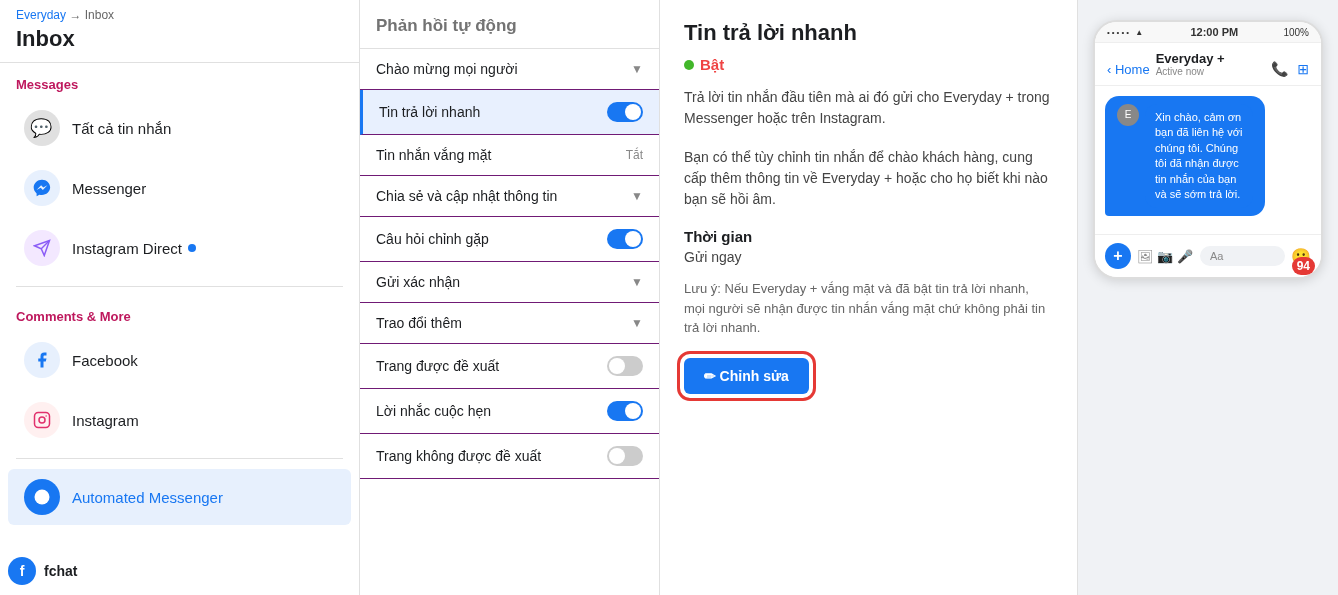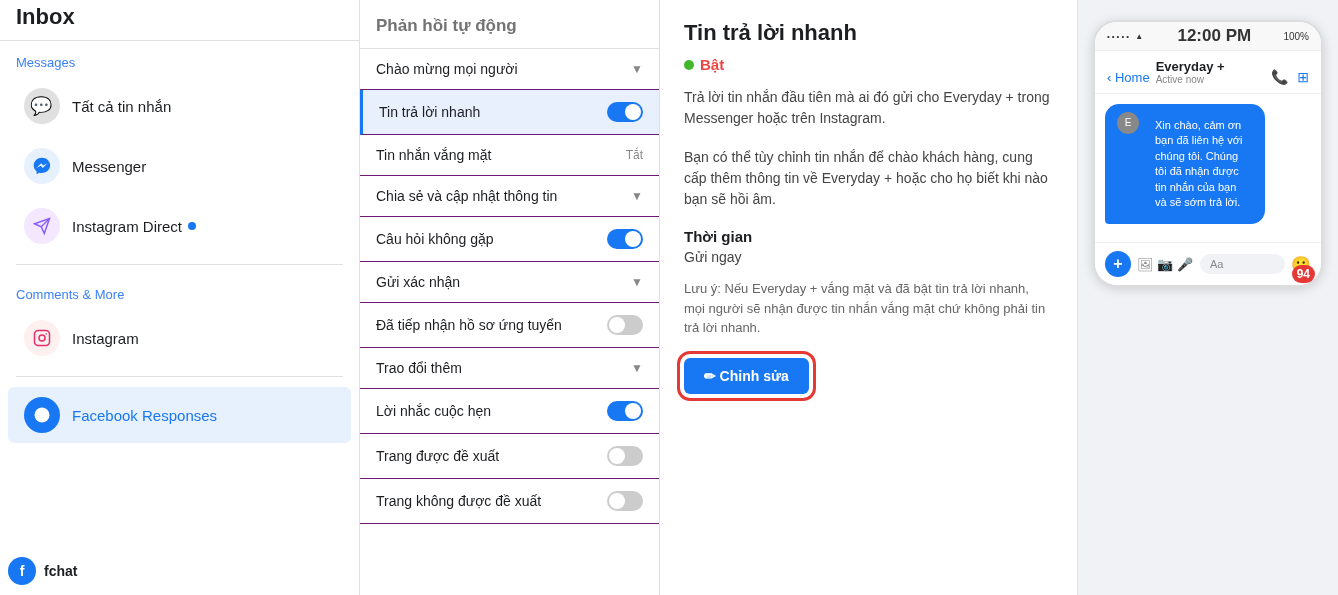--- a/index.html
+++ b/index.html
@@ -24,22 +24,22 @@
     .sidebar-breadcrumb a { color: #1877f2; text-decoration: none; }
     .sidebar-title {
       font-size: 22px;
       font-weight: 700;
       padding: 4px 16px 10px;
       color: #1c1e21;
       border-bottom: 1px solid #e0e0e0;
     }
     .sidebar-section-label {
       font-size: 13px;
-      font-weight: 400;
-      color: #3b82f6;
+      font-weight: 700;
+      color: #be185d;
       padding: 14px 16px 6px;
     }
     .sidebar-item {
       display: flex;
       align-items: center;
       padding: 10px 16px;
       cursor: pointer;
       border-radius: 6px;
       margin: 2px 8px;
       color: #1c1e21;
@@ -181,21 +181,21 @@
       background: #f8f8f8;
       padding: 4px 12px;
       display: flex;
       justify-content: space-between;
       align-items: center;
       font-size: 10px;
       color: #333;
       border-bottom: 1px solid #eee;
     }
     .phone-dots { letter-spacing: 2px; font-size: 8px; }
-    .phone-time { font-weight: 700; font-size: 17px; }
+    .phone-time { font-weight: 700; font-size: 11px; }
     .phone-battery { font-size: 10px; }
     .phone-header {
       background: #fff;
       padding: 8px 12px;
       display: flex;
       align-items: flex-end;
       border-bottom: 1px solid #eee;
     }
     .phone-back { color: #1877f2; font-size: 13px; margin-right: 6px; }
     .phone-contact { flex: 1; }
@@ -259,20 +259,25 @@
       padding: 10px 8px;
       display: flex;
       align-items: center;
       gap: 8px;
     }
   </style>
 </head>
 <body>
 
 <div class="sidebar">
+  <div class="sidebar-breadcrumb">
+    <a href="#">Everyday</a>
+    <span> → </span>
+    <span>Inbox</span>
+  </div>
   <div class="sidebar-title">Inbox</div>
 
   <div class="sidebar-section-label">Messages</div>
 
   <div class="sidebar-item">
     <div class="icon">💬</div>
     <span class="item-label">Tất cả tin nhắn</span>
   </div>
   <div class="sidebar-item">
     <div class="icon" style="background:#e7f0fd;">
@@ -290,41 +295,49 @@
         </svg>
     </div>
     <span class="item-label">Instagram Direct</span>
     <span class="dot"></span>
   </div>
 
   <hr class="sidebar-divider">
 
   <div class="sidebar-section-label">Comments &amp; More</div>
 
+  <div class="sidebar-item">
+    <div class="icon" style="background:#e7f0fd;">
+      <svg width="18" height="18" viewBox="0 0 24 24" fill="#1877f2">
+          <path d="M18 2h-3a5 5 0 00-5 5v3H7v4h3v8h4v-8h3l1-4h-4V7a1 1 0 011-1h3z"></path>
+        </svg>
+    </div>
+    <span class="item-label">Facebook</span>
+  </div>
   <div class="sidebar-item">
     <div class="icon" style="background:#fff0f0;">
       <svg width="18" height="18" viewBox="0 0 24 24" fill="none" stroke="#e1306c" stroke-width="2">
           <rect x="2" y="2" width="20" height="20" rx="5" ry="5"></rect>
           <circle cx="12" cy="12" r="4"></circle>
           <circle cx="17.5" cy="6.5" r="1" fill="#e1306c" stroke="none"></circle>
         </svg>
     </div>
     <span class="item-label">Instagram</span>
   </div>
 
   <hr class="sidebar-divider">
 
   <div class="sidebar-item active">
     <div class="icon">
       <svg width="18" height="18" viewBox="0 0 24 24" fill="white">
           <circle cx="12" cy="12" r="10"></circle>
           <path d="M8 12h8M12 8v8" stroke="white" stroke-width="2"></path>
         </svg>
     </div>
-    <span class="item-label">Facebook Responses</span>
+    <span class="item-label">Automated Messenger</span>
   </div>
 
   <div class="sidebar-bottom">
     <div class="fchat-icon" style="width:28px;height:28px;background:#1877f2;border-radius:50%;display:flex;align-items:center;justify-content:center;color:#fff;font-size:14px;font-weight:bold;">f</div>
     <span style="font-size:14px;font-weight:700;color:#1c1e21;">fchat</span>
   </div>
 </div>
 
 <div class="auto-response-panel">
   <div class="panel-header">Phản hồi tự động</div>
@@ -344,47 +357,43 @@
       <span class="response-item-label">Tin nhắn vắng mặt</span>
       <span class="status-text">Tắt</span>
     </div>
 
     <div class="response-item">
       <span class="response-item-label">Chia sẻ và cập nhật thông tin</span>
       <span class="chevron-icon">▼</span>
     </div>
 
     <div class="response-item">
-      <span class="response-item-label">Câu hỏi không gặp</span>
+      <span class="response-item-label">Câu hỏi chỉnh gặp</span>
       <div class="toggle-switch on"></div>
     </div>
 
     <div class="response-item">
       <span class="response-item-label">Gửi xác nhận</span>
       <span class="chevron-icon">▼</span>
     </div>
 
-    <div class="response-item">
-      <span class="response-item-label">Đã tiếp nhận hồ sơ ứng tuyển</span>
-      <div class="toggle-switch off"></div>
-    </div>
 
     <div class="response-item">
       <span class="response-item-label">Trao đổi thêm</span>
       <span class="chevron-icon">▼</span>
     </div>
 
     <div class="response-item">
+      <span class="response-item-label">Trang được đề xuất</span>
+      <div class="toggle-switch off"></div>
+    </div>
+
+    <div class="response-item">
       <span class="response-item-label">Lời nhắc cuộc hẹn</span>
       <div class="toggle-switch on"></div>
-    </div>
-
-    <div class="response-item">
-      <span class="response-item-label">Trang được đề xuất</span>
-      <div class="toggle-switch off"></div>
     </div>
 
     <div class="response-item">
       <span class="response-item-label">Trang không được đề xuất</span>
       <div class="toggle-switch off"></div>
     </div>
   </div>
 </div>
 
 <div class="main-content">

